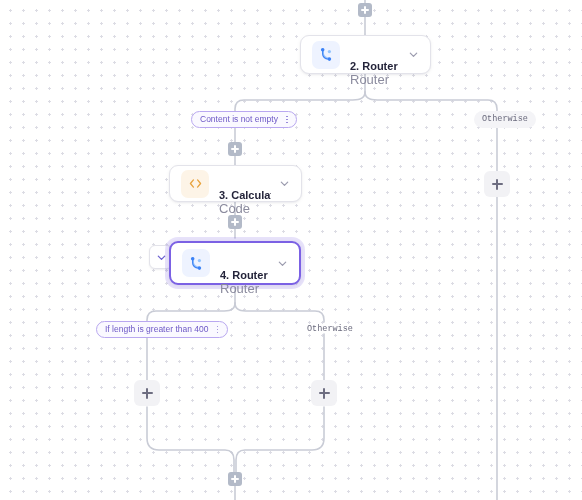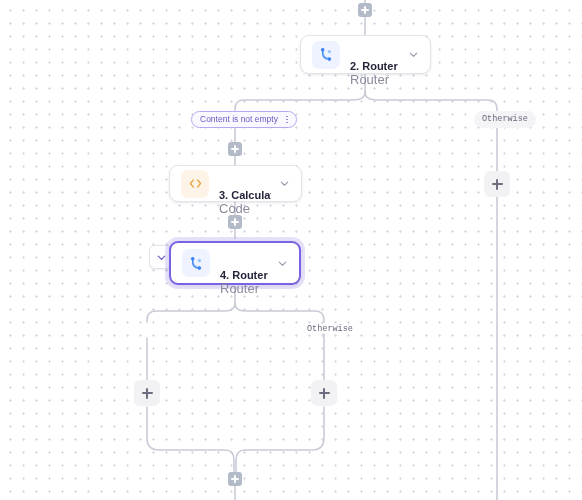--- a/index.html
+++ b/index.html
@@ -340,20 +340,28 @@
       <i></i>
         <i></i>
         <i></i>
     </span>
   </div>
 
   <div class="pill otherwise" style="left:474px; top:111px;">
     <span class="pill-label">Otherwise</span>
   </div>
 
+  <div class="pill condition" style="left:96px; top:321px;">
+    <span class="pill-label">If length is greater than 400</span>
+    <span class="pill-dots">
+      <i></i>
+        <i></i>
+        <i></i>
+    </span>
+  </div>
 
   <div class="pill otherwise plain" style="left:299px; top:321px;">
     <span class="pill-label">Otherwise</span>
   </div>
 
   <div class="node-add" style="left:134px; top:380px;">
     <span class="plus-h"></span>
     <span class="plus-v"></span>
   </div>
 

